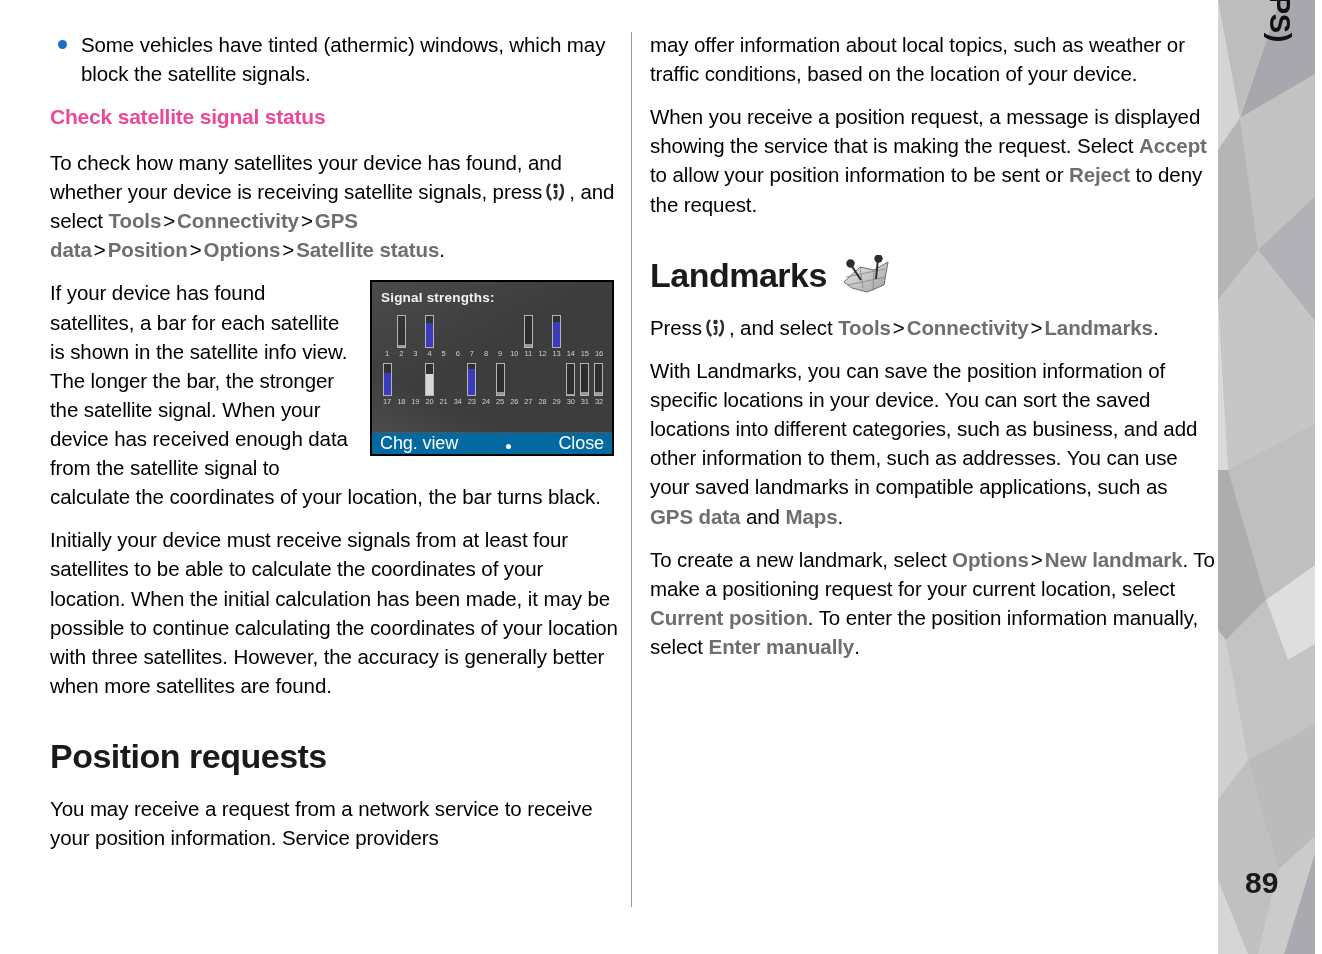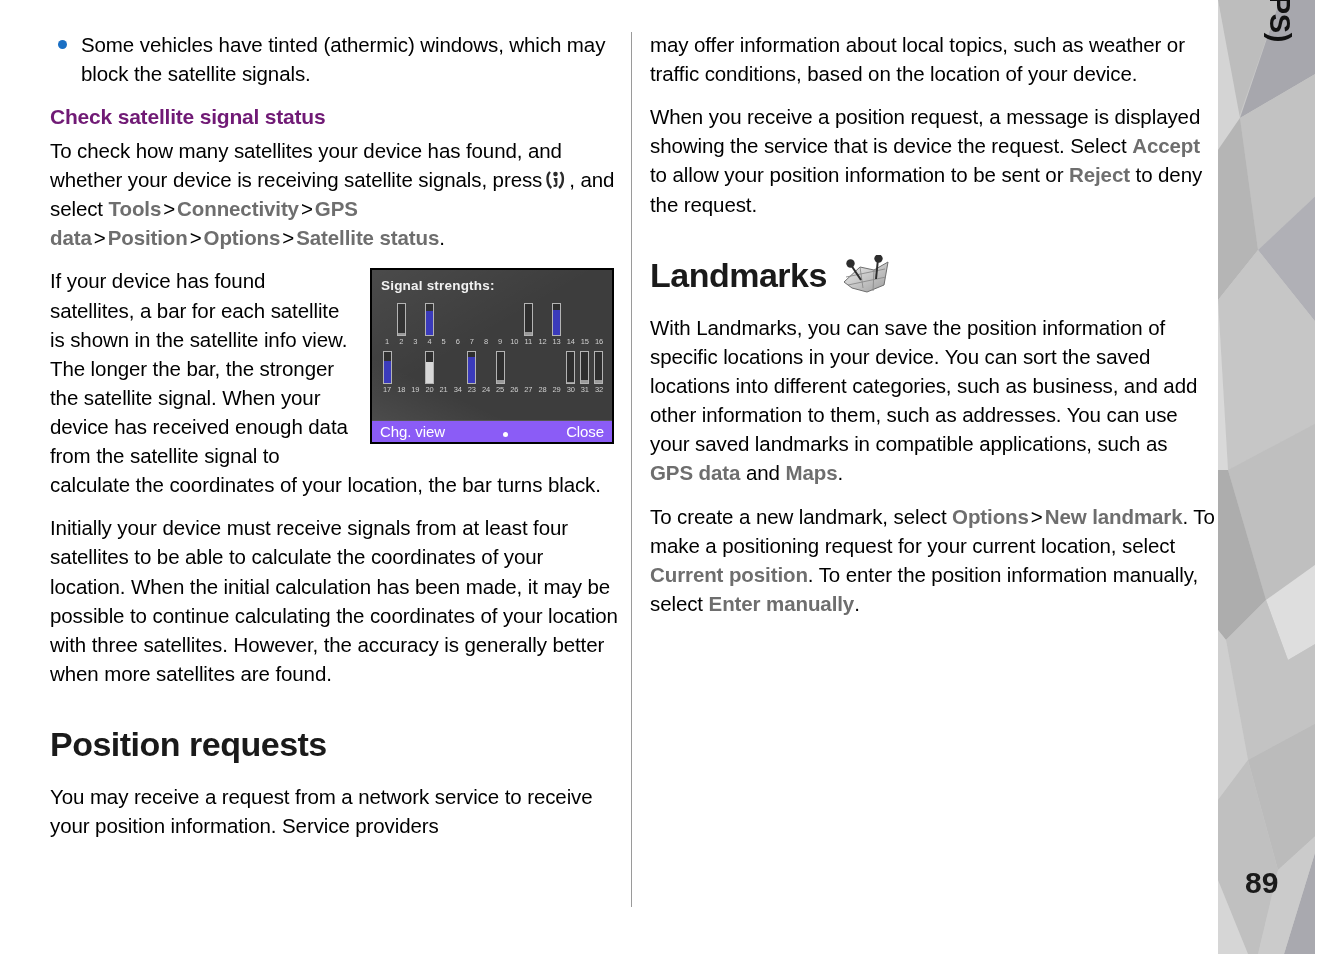--- a/index.html
+++ b/index.html
@@ -49,22 +49,22 @@
     position: absolute;
     left: 8px; top: 10px;
     width: 9px; height: 9px;
     border-radius: 50%;
     background: #1a6fc4;
   }
 
   h3.sub {
     font-size: 21px;
     font-weight: bold;
-    margin: 14px 0 4px 0;
-    color: #701a75;
+    margin: 14px 0 16px 0;
+    color: #ec4899;
     letter-spacing: -0.2px;
   }
   h2.chapter {
     font-size: 34px;
     font-weight: bold;
     margin: 32px 0 14px 0;
     color: #1a1a1a;
     letter-spacing: -0.5px;
   }
   h2.chapter.with-icon {
@@ -146,24 +146,24 @@
     font-size: 7.5px;
     color: #cfcfcf;
     line-height: 9px;
     margin-top: 1px;
     letter-spacing: -0.2px;
   }
   .shot-softkeys {
     position: absolute;
     left: 0; right: 0; bottom: 0;
     height: 22px;
-    background: #8b5cf6;
+    background: #0369a1;
     border-top: 1px solid #555;
     color: #ffffff;
-    font-size: 15px;
+    font-size: 18px;
     display: flex;
     align-items: center;
     padding: 0 8px;
   }
   .sk-left  { flex: 0 0 auto; }
   .sk-mid   { flex: 1 1 auto; text-align: center; }
   .sk-right { flex: 0 0 auto; }
   .sk-dot {
     display: inline-block;
     width: 5px; height: 5px; border-radius: 50%;
@@ -404,21 +404,21 @@
 
     <h2 class="chapter">Position requests</h2>
 
     <p>You may receive a request from a network service to receive your position information. Service providers</p>
   </div>
 
   <div class="col col-right">
 
     <p>may offer information about local topics, such as weather or traffic conditions, based on the location of your device.</p>
 
-    <p><span>When you receive a position request, a message is displayed showing the service that is device the request. Select</span>
+    <p><span>When you receive a position request, a message is displayed showing the service that is making the request. Select</span>
       <span class="ui">Accept</span>
       <span>to allow your position information to be sent or</span>
       <span class="ui">Reject</span>
       <span>to deny the request.</span></p>
 
     <h2 class="chapter with-icon">
       <span>Landmarks</span>
       <span>
           <svg class="lmicon" viewBox="0 0 52 40">
         <defs>
@@ -437,20 +437,29 @@
         <g fill="#2d2d2d">
           <path d="M11 10 L21 25" stroke="#2d2d2d" stroke-width="2" fill="none"></path>
           <circle cx="10.5" cy="8.5" r="4.2"></circle>
           <path d="M38 4 L36 24" stroke="#2d2d2d" stroke-width="2" fill="none"></path>
           <circle cx="38.5" cy="3.6" r="4.2"></circle>
         </g>
       </svg>
         </span>
     </h2>
 
+    <p><span>Press</span><span class="menukey"><svg width="21" height="22" viewBox="0 0 21 22">
+            <g fill="#2b2b2b">
+              <path d="M4.2 2.2c-1.9 1.6-2.9 4.2-2.9 7.6 0 4.5 1.6 8.3 4.3 10.2l1.5-1.9C4.9 16.5 3.7 13.4 3.7 9.8c0-2.8.8-4.9 2.2-6.1z"></path>
+              <path d="M16.8 2.2l-2.3 1.5c1.4 1.2 2.2 3.3 2.2 6.1 0 3.6-1.2 6.7-3.4 8.3l1.5 1.9c2.7-1.9 4.3-5.7 4.3-10.2 0-3.4-1-6-2.9-7.6z"></path>
+              <circle cx="10.5" cy="5.1" r="2.3"></circle>
+              <path d="M8.6 9.1h3.8v6.2c0 1.7-.8 2.7-2.2 2.7-.9 0-1.6-.3-2.1-.8l.9-1.6c.2.2.5.3.8.3.5 0 .8-.3.8-1.1z"></path>
+            </g>
+          </svg></span><span>, and select</span>
+      <span class="ui">Tools</span><span class="arrow">&gt;</span><span class="ui">Connectivity</span><span class="arrow">&gt;</span><span class="ui">Landmarks</span>.</p>
 
     <p><span>With Landmarks, you can save the position information of specific locations in your device. You can sort the saved locations into different categories, such as business, and add other information to them, such as addresses. You can use your saved landmarks in compatible applications, such as</span>
       <span class="ui">GPS data</span>
       <span>and</span>
       <span class="ui">Maps</span><span>.</span></p>
 
 
     <p><span>To create a new landmark, select</span>
       <span class="ui">Options</span><span class="arrow">&gt;</span><span class="ui">New landmark</span><span>. To make a positioning request for your current location, select</span>
       <span class="ui">Current position</span><span>. To enter the position information manually, select</span>

